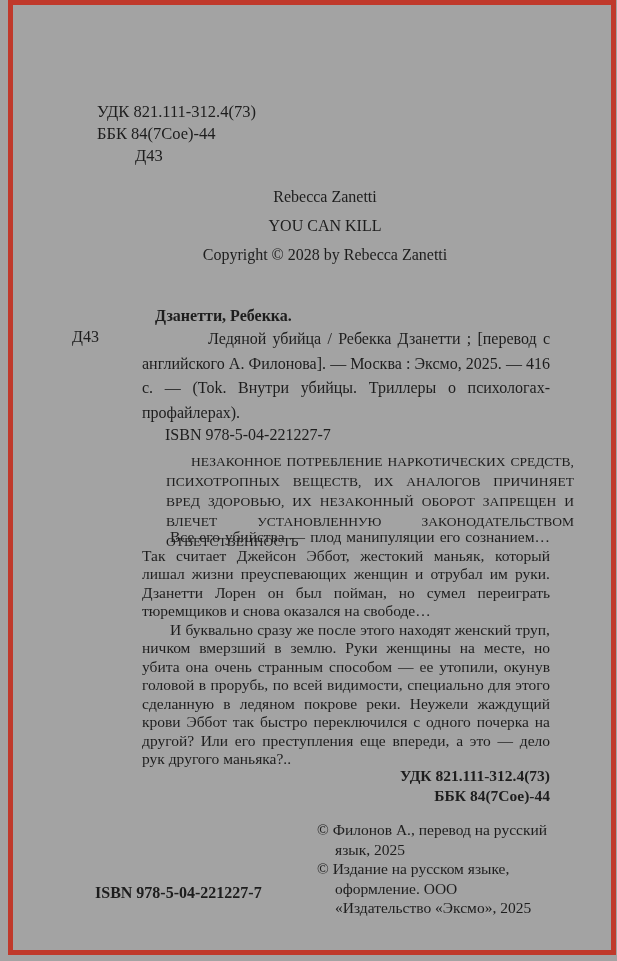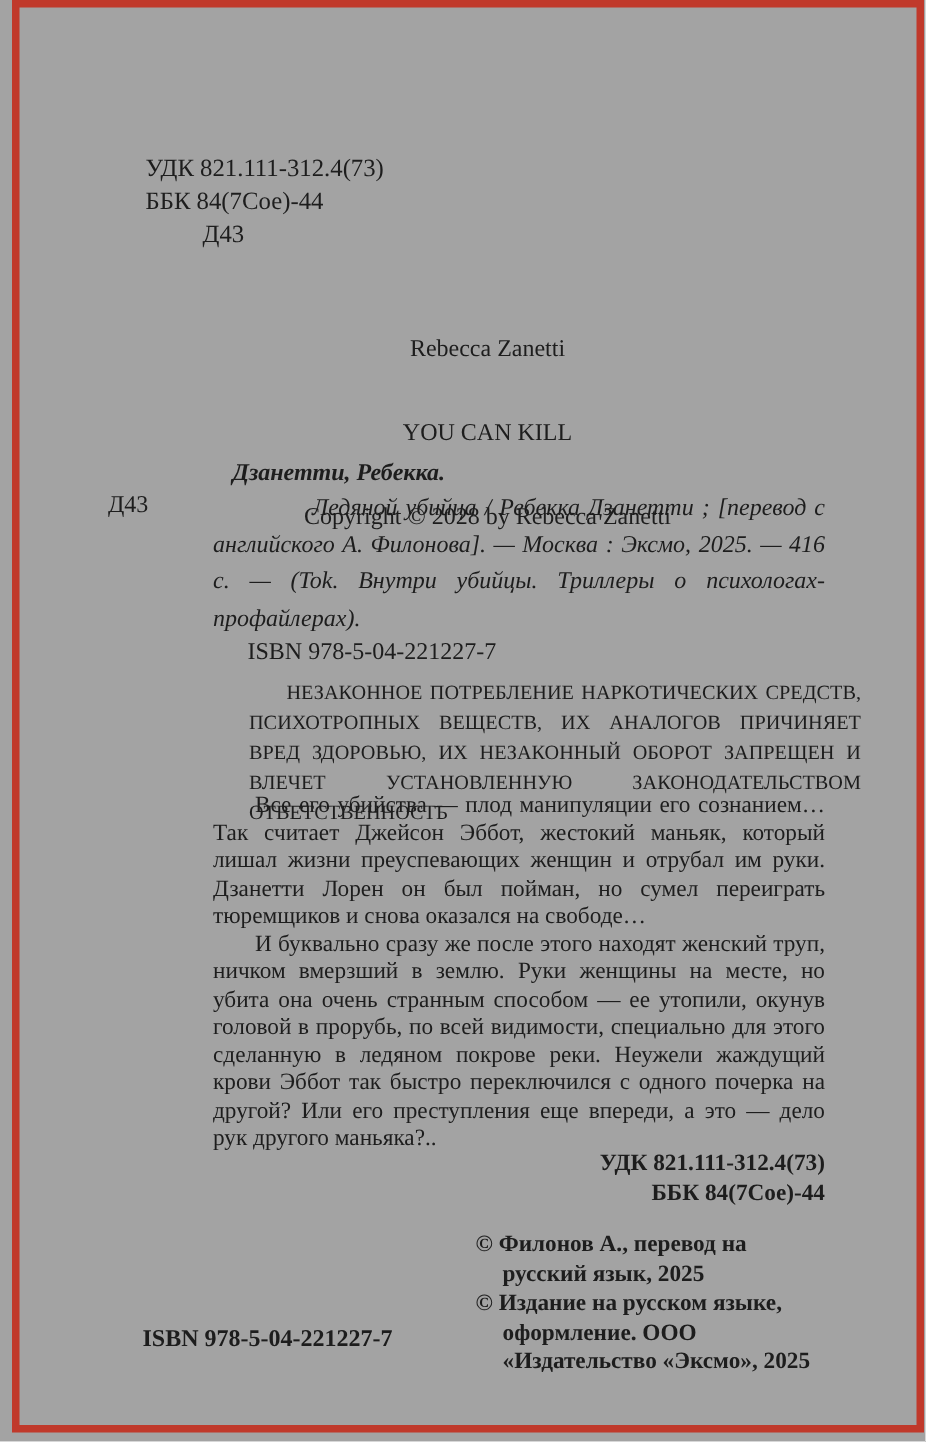--- a/index.html
+++ b/index.html
@@ -41,35 +41,33 @@
     position: absolute;
     left: 100px;
     top: 187px;
     width: 450px;
     text-align: center;
     font-size: 16px;
     line-height: 20px;
   }
   .title-block > div {
     margin-bottom: 9px;
-    margin-top: 36px;
   }
   .card-sign {
     position: absolute;
     left: 72px;
     top: 328px;
     font-size: 16px;
   }
   .card {
     position: absolute;
     left: 142px;
     top: 304px;
     width: 408px;
     font-size: 16px;
-    font-style: italic;
   }
   .card-heading {
     font-weight: bold;
     margin-left: 13px;
     line-height: 23px;
   }
   .card-desc {
     margin: 0;
     text-align: justify;
     text-indent: 66px;
@@ -116,21 +114,21 @@
     text-align: right;
     font-weight: bold;
     font-size: 15.5px;
     line-height: 20px;
   }
   .copyright-block {
     position: absolute;
     left: 317px;
     top: 820px;
     width: 238px;
-    font-weight: bold;
+    font-weight: normal;
     font-size: 15.5px;
     line-height: 19.5px;
   }
   .copyright-block .entry {
     padding-left: 18px;
     text-indent: -18px;
   }
   .isbn-bottom {
     position: absolute;
     left: 95px;

